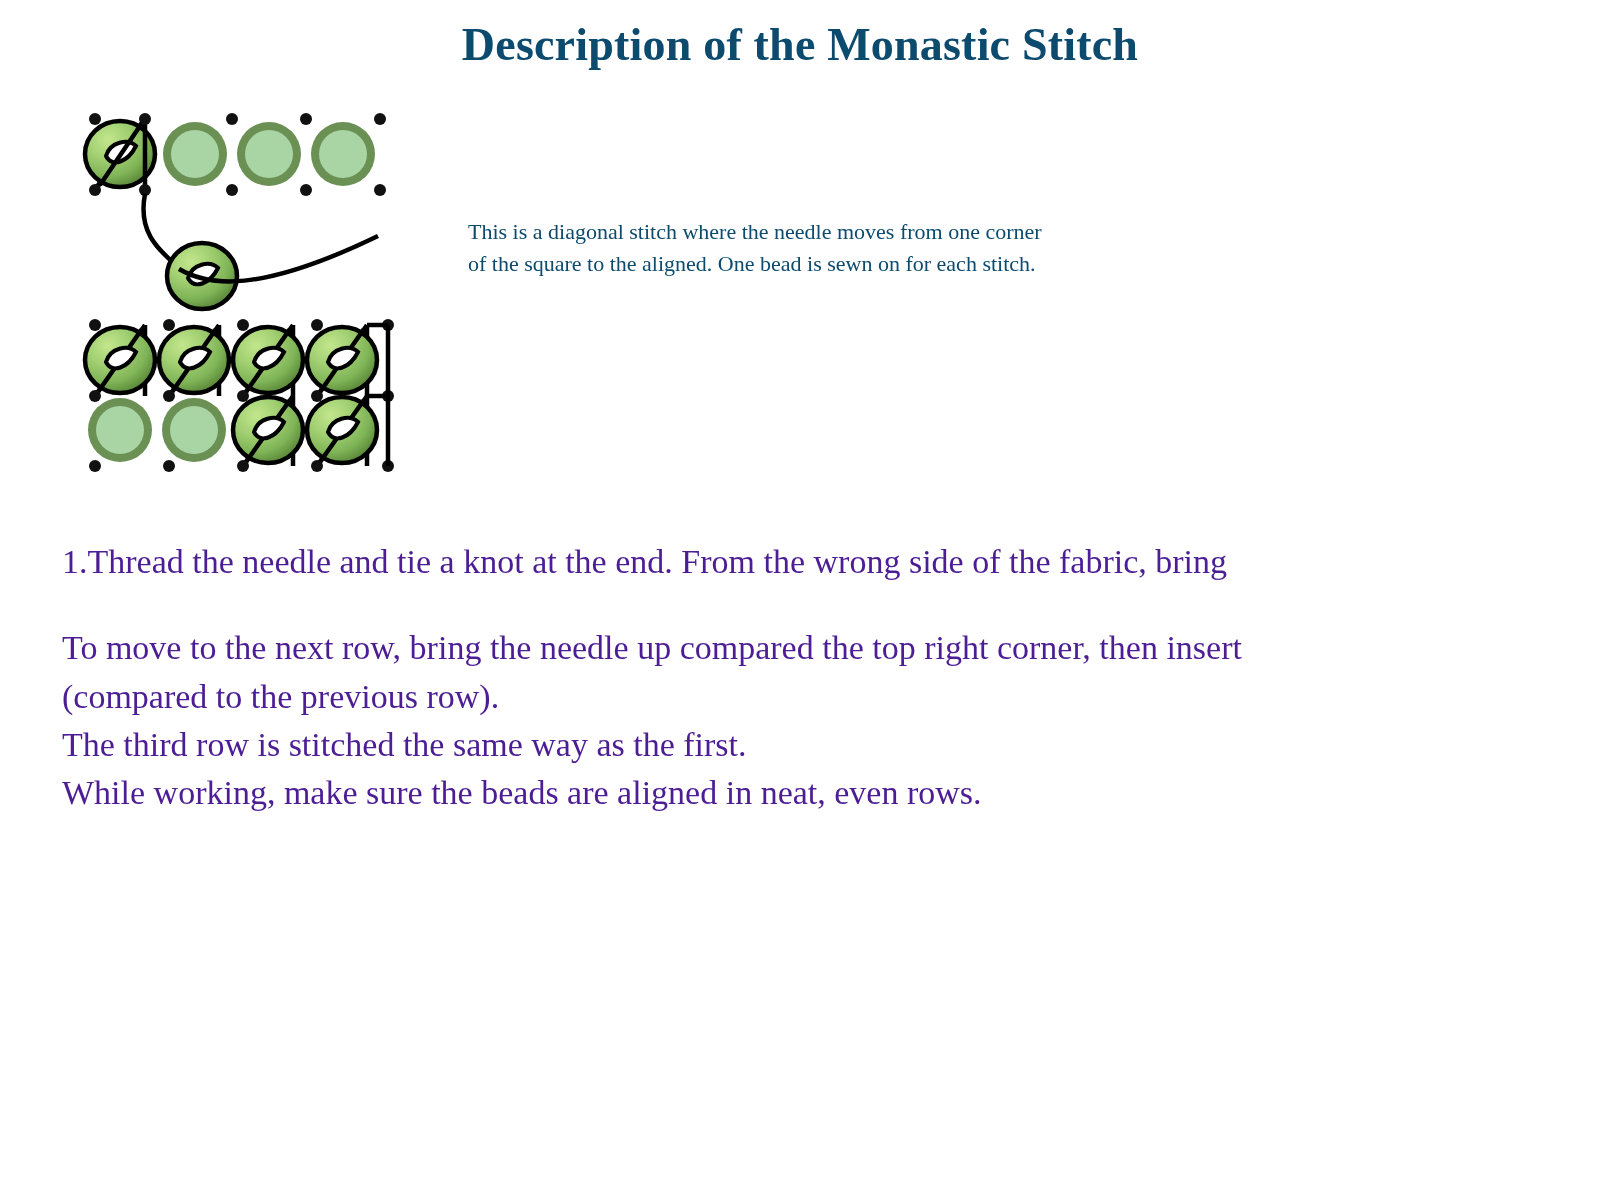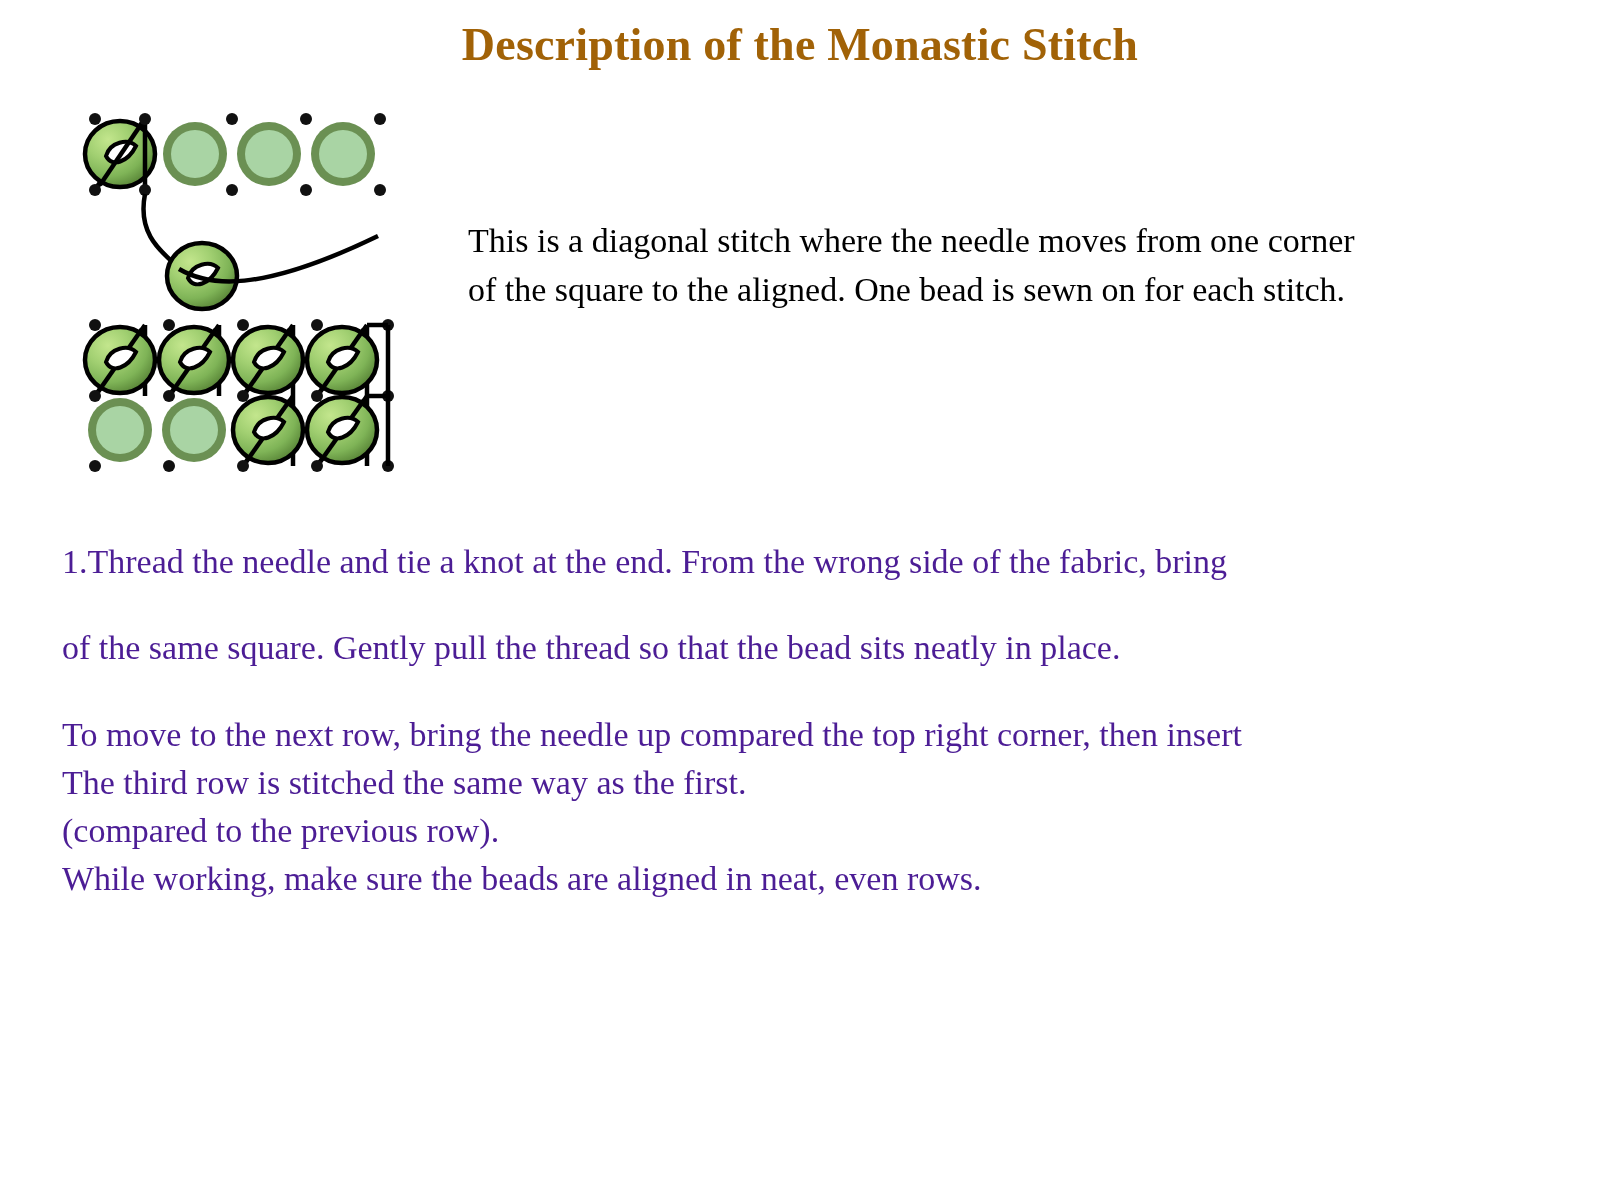--- a/index.html
+++ b/index.html
@@ -21,43 +21,43 @@
   .page-title {
     position: absolute;
     top: 18px;
     left: 0;
     width: 1600px;
     text-align: center;
     font-family: "Liberation Serif", "DejaVu Serif", serif;
     font-weight: bold;
     font-size: 46px;
     letter-spacing: 0.2px;
-    color: #a16207;
+    color: #0c4a6e;
     white-space: nowrap;
   }
 
   
   .diagram {
     position: absolute;
     left: 78px;
     top: 90px;
     width: 350px;
     height: 410px;
   }
   .diagram svg { display: block; }
 
   
   .intro {
     position: absolute;
     left: 468px;
     top: 216px;
     width: 1000px;
-    font-size: 34px;
+    font-size: 22px;
     line-height: 1.45;
-    color: #000000;
+    color: #0c4a6e;
   }
   .intro .line { display: block; white-space: nowrap; }
 
   
   .steps {
     position: absolute;
     left: 62px;
     top: 538px;
     width: 1480px;
     font-size: 34px;
@@ -240,23 +240,22 @@
   <span class="line">of the square to the aligned. One bead is sewn on for each stitch.</span>
 </div>
 
 <div class="steps">
 
   <div class="step">
     <span class="line">1.Thread the needle and tie a knot at the end. From the wrong side of the fabric, bring</span>
   </div>
 
   <div class="step">
-    <span class="line">of the same square. Gently pull the thread so that the bead sits neatly in place.</span>
   </div>
 
   <div class="step">
     <span class="line">To move to the next row, bring the needle up compared the top right corner, then insert</span>
+    <span class="line">(compared to the previous row).</span>
     <span class="line">The third row is stitched the same way as the first.</span>
-    <span class="line">(compared to the previous row).</span>
     <span class="line">While working, make sure the beads are aligned in neat, even rows.</span>
   </div>
 
 </div>
 
 </body></html>

